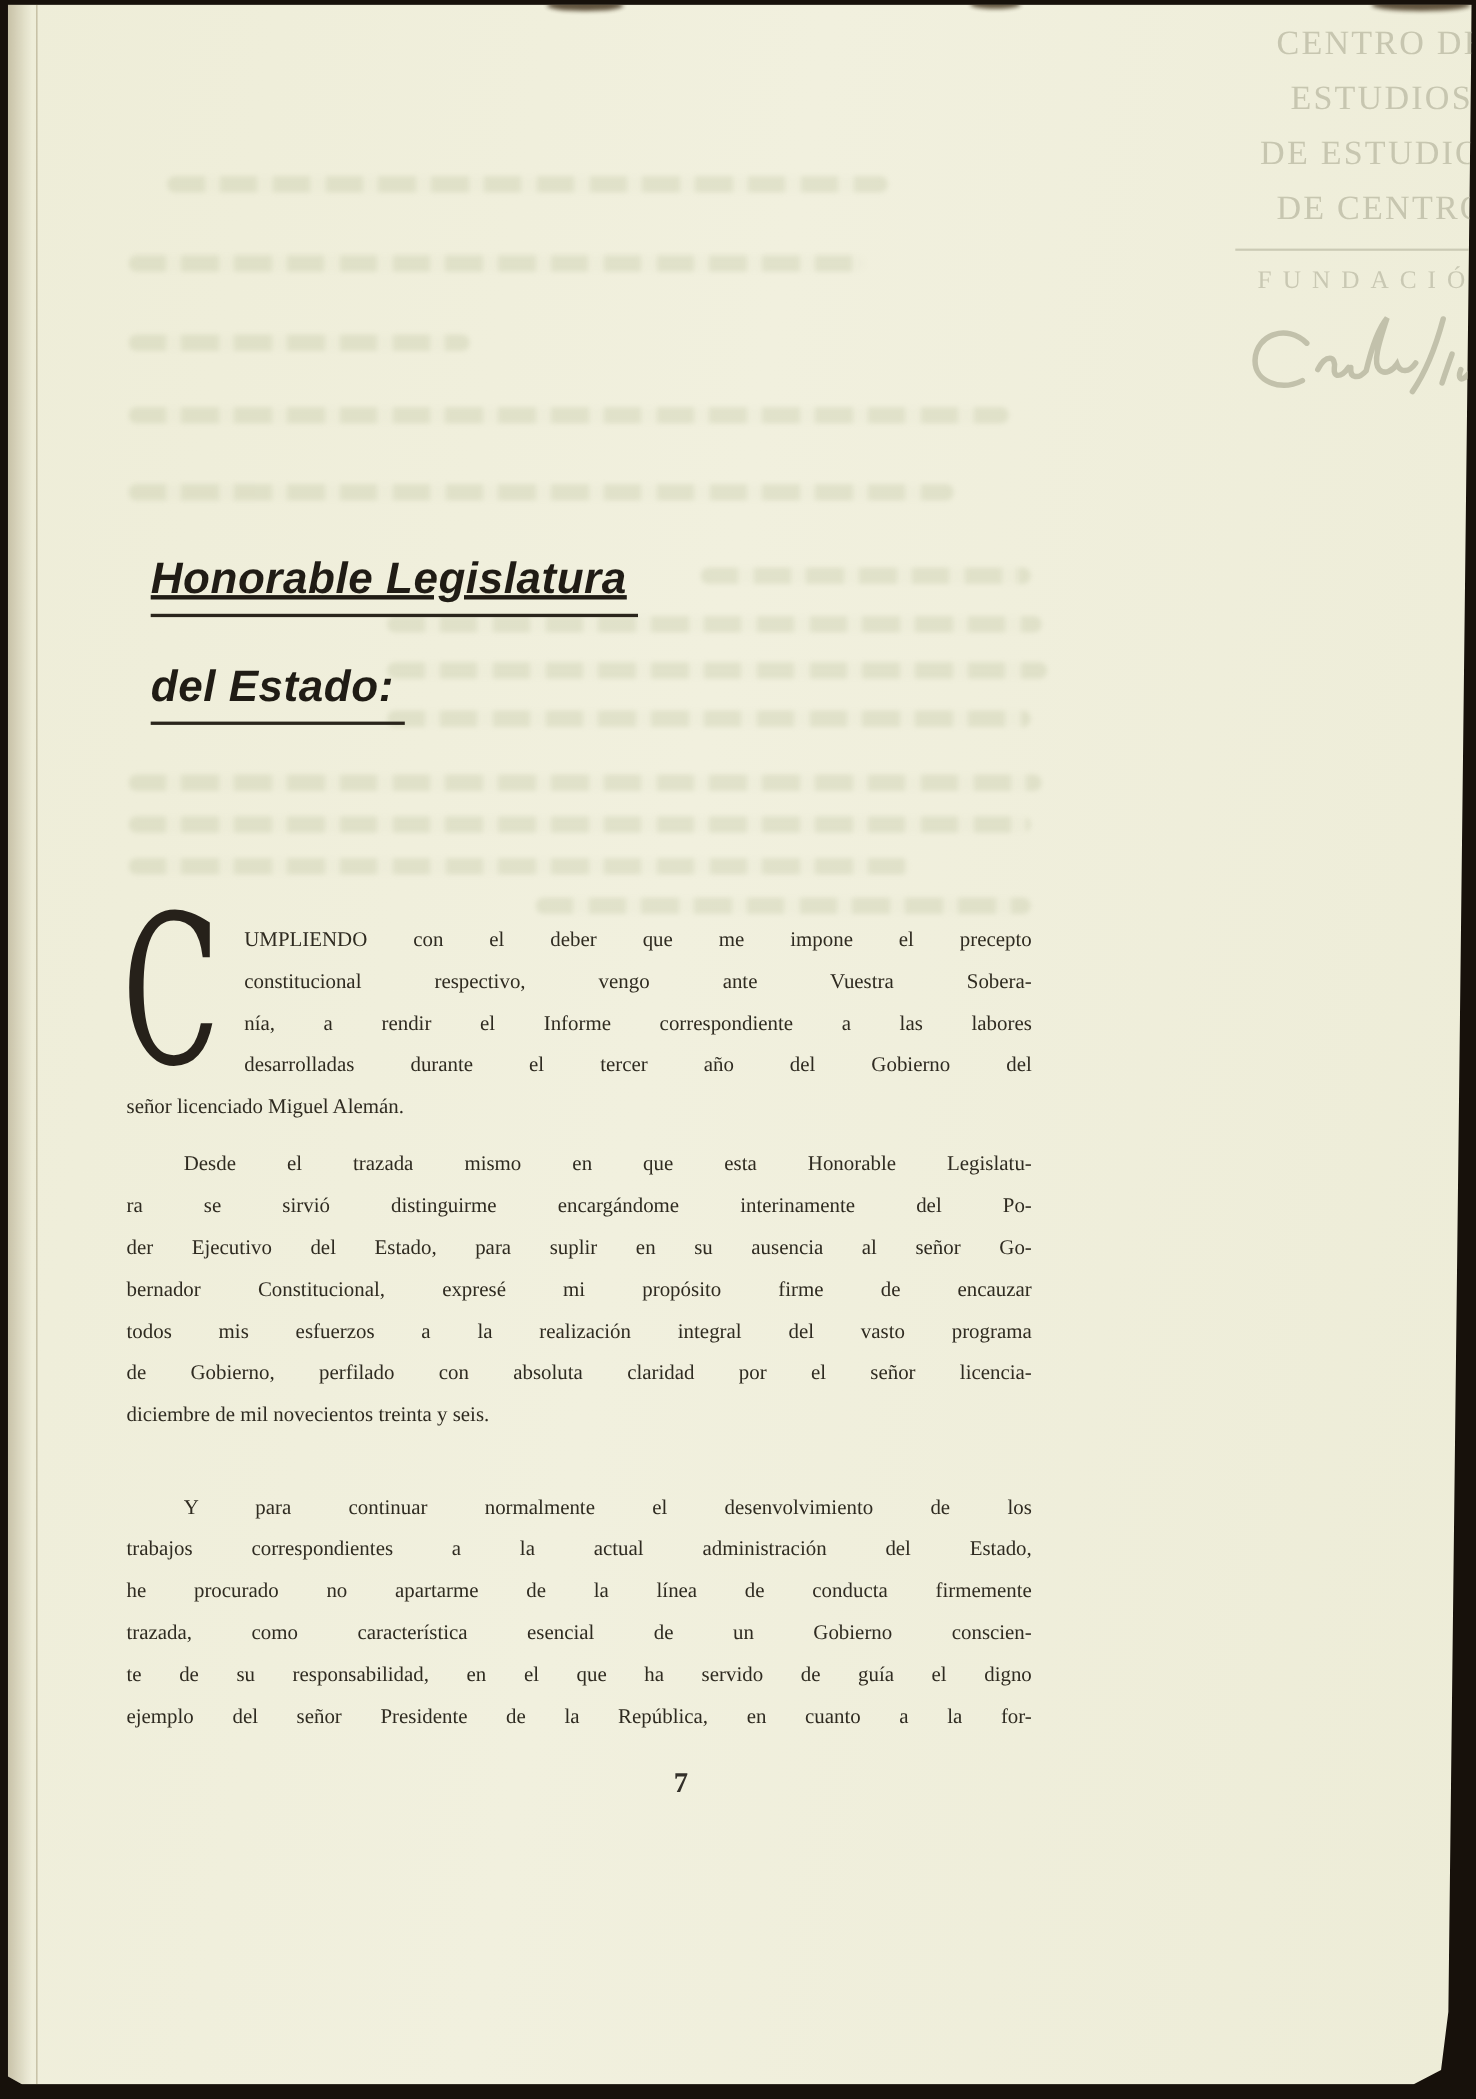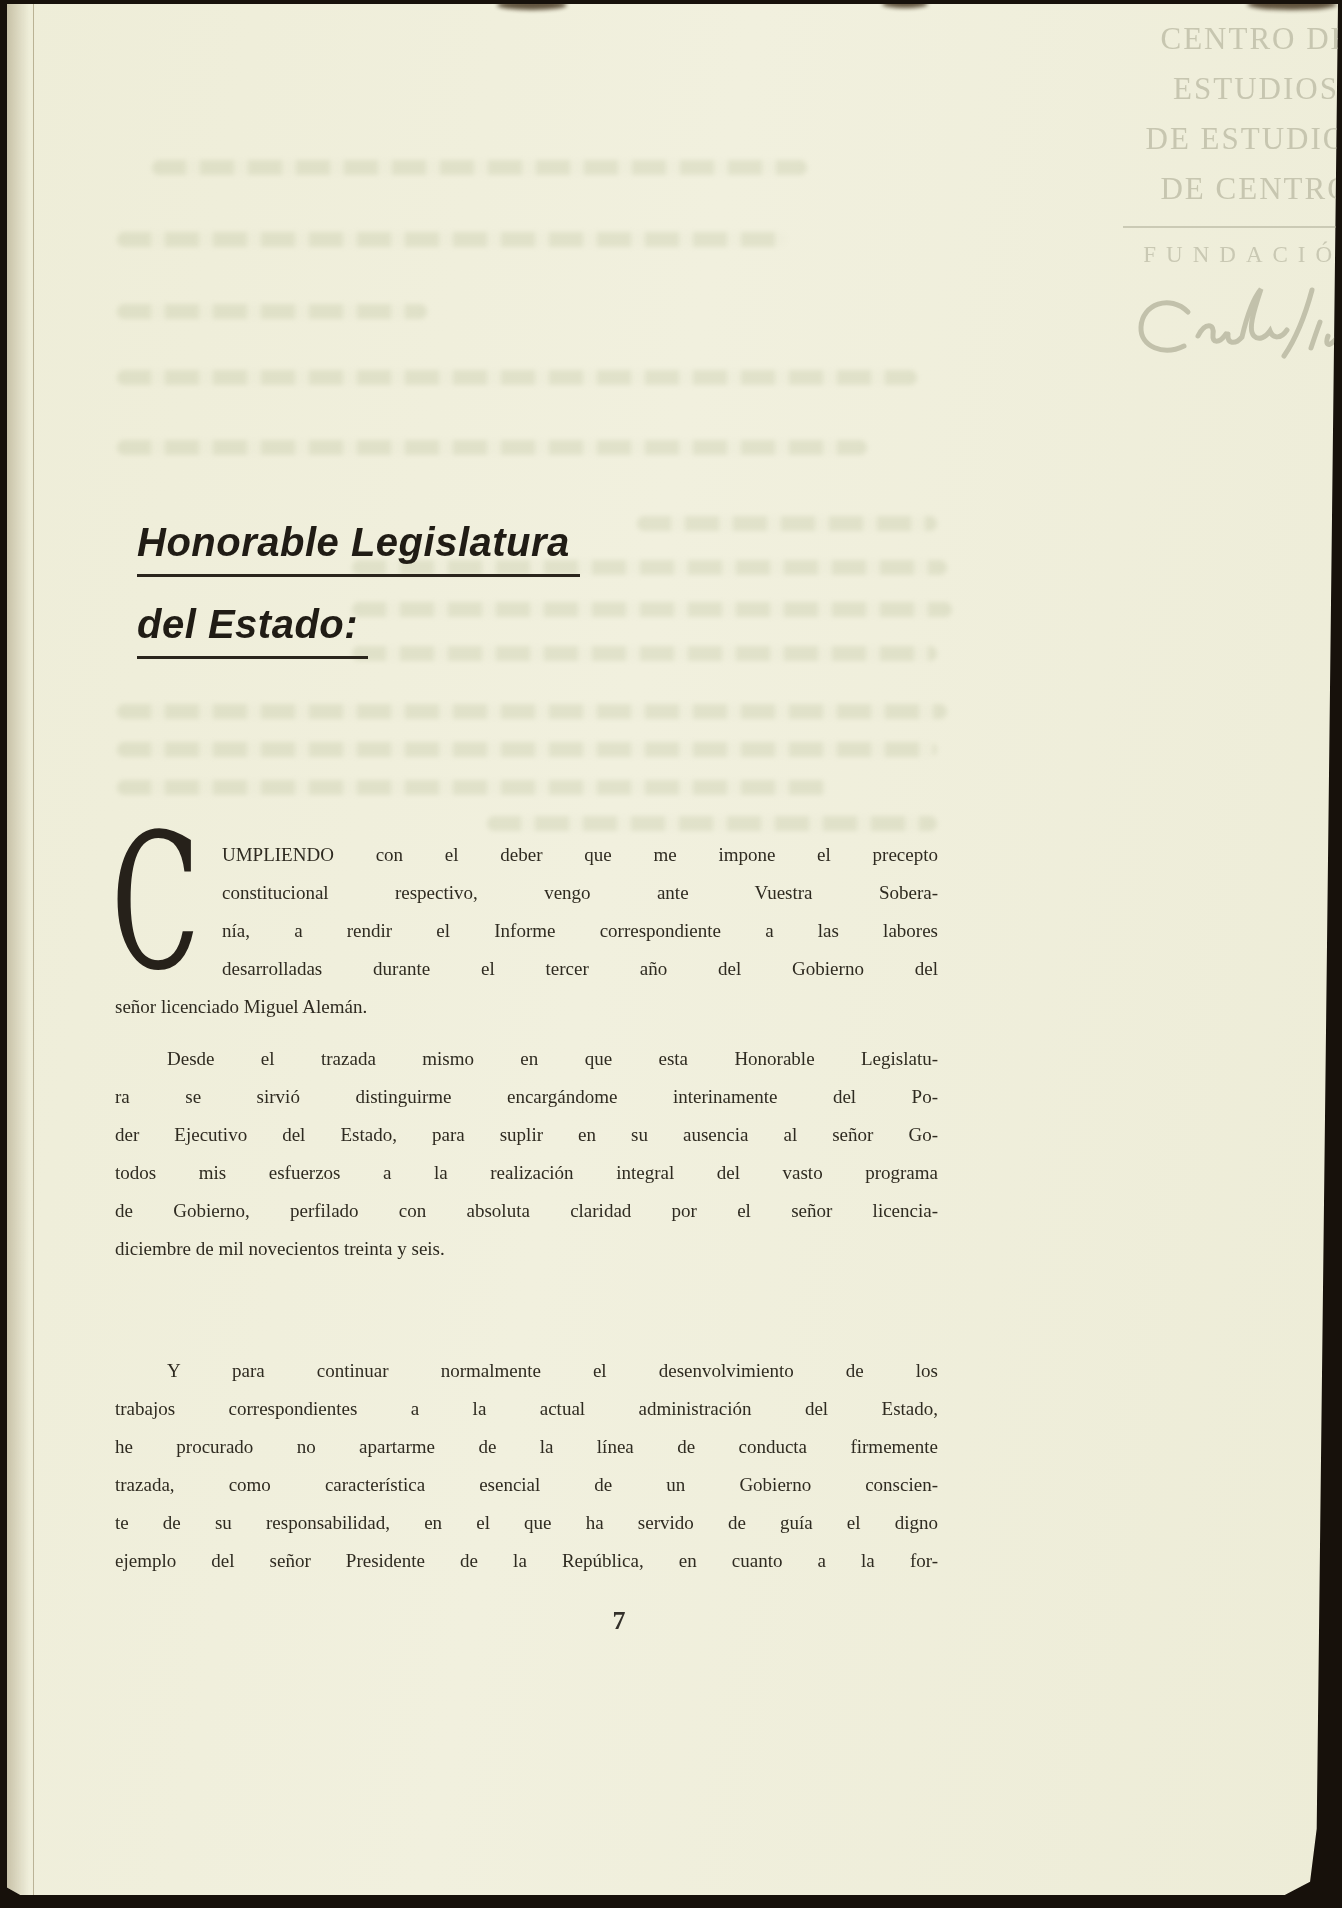--- a/index.html
+++ b/index.html
@@ -105,38 +105,39 @@
   <div class="ghost" style="left:110px;top:436px;width:750px;"></div>
   <div class="ghost" style="left:630px;top:512px;width:300px;"></div>
   <div class="ghost" style="left:345px;top:556px;width:595px;"></div>
   <div class="ghost" style="left:345px;top:598px;width:600px;"></div>
   <div class="ghost" style="left:345px;top:642px;width:585px;"></div>
   <div class="ghost" style="left:110px;top:700px;width:830px;"></div>
   <div class="ghost" style="left:110px;top:738px;width:820px;"></div>
   <div class="ghost" style="left:110px;top:776px;width:710px;"></div>
   <div class="ghost" style="left:480px;top:812px;width:450px;"></div>
 
-  <div class="h-line" style="top:516px;">Honorable Legislatura</div>
+  <div class="h-line" style="top:500px;text-decoration:underline;">Honorable Legislatura</div>
   <div class="h-line" style="top:598px;">del Estado:</div>
 
   <div class="col p1-wrap" style="top:832px;">
     <div class="dropcap">C</div>
     <div class="p1-lines">
       <div class="bline">UMPLIENDO con el deber que me impone el precepto</div>
       <div class="bline">constitucional respectivo, vengo ante Vuestra Sobera-</div>
       <div class="bline">nía, a rendir el Informe correspondiente a las labores</div>
       <div class="bline">desarrolladas durante el tercer año del Gobierno del</div>
     </div>
     <div class="bline bline-left">señor licenciado Miguel Alemán.</div>
   </div>
 
   <div class="col" style="top:1036px;">
     <div class="bline indent1">Desde el trazada mismo en que esta Honorable Legislatu-</div>
     <div class="bline">ra se sirvió distinguirme encargándome interinamente del Po-</div>
     <div class="bline">der Ejecutivo del Estado, para suplir en su ausencia al señor Go-</div>
+    <div class="bline">bernador Constitucional, expresé mi propósito firme de encauzar</div>
     <div class="bline">todos mis esfuerzos a la realización integral del vasto programa</div>
     <div class="bline">de Gobierno, perfilado con absoluta claridad por el señor licencia-</div>
     <div class="bline bline-left">diciembre de mil novecientos treinta y seis.</div>
   </div>
 
   <div class="col" style="top:1348px;">
     <div class="bline indent1">Y para continuar normalmente el desenvolvimiento de los</div>
     <div class="bline">trabajos correspondientes a la actual administración del Estado,</div>
     <div class="bline">he procurado no apartarme de la línea de conducta firmemente</div>
     <div class="bline">trazada, como característica esencial de un Gobierno conscien-</div>

